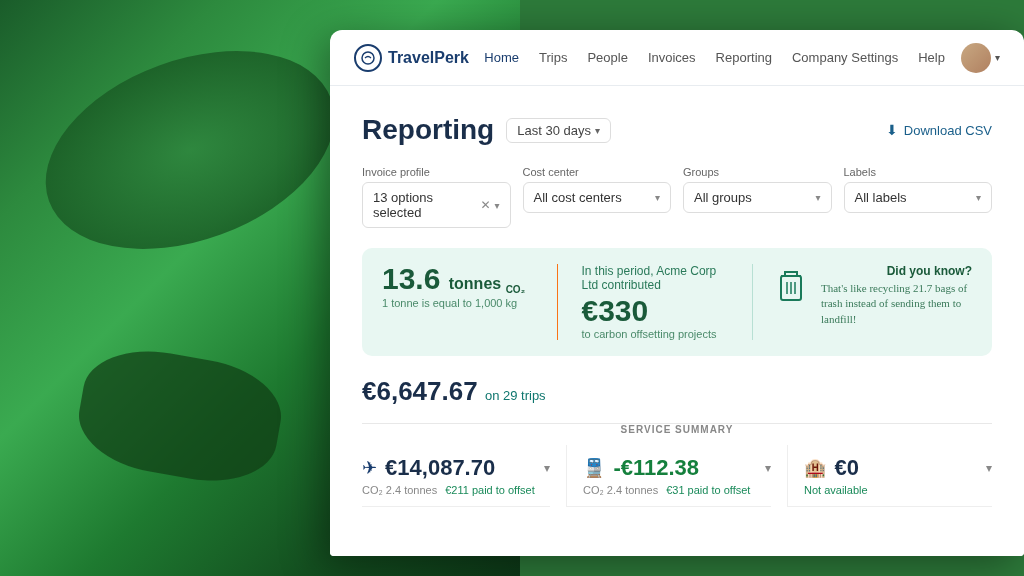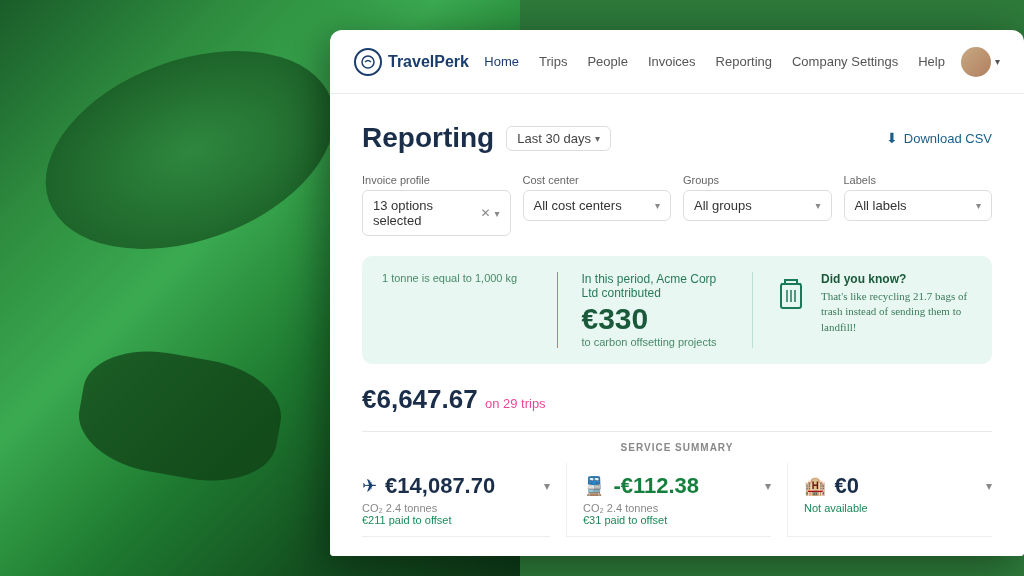--- a/index.html
+++ b/index.html
@@ -54,21 +54,21 @@
       overflow: hidden;
       display: flex;
       flex-direction: column;
     }
 
     
     .navbar {
       display: flex;
       align-items: center;
       padding: 0 24px;
-      height: 64px;
+      height: 56px;
       border-bottom: 1px solid #e8ecf0;
       flex-shrink: 0;
     }
     .logo {
       display: flex;
       align-items: center;
       gap: 6px;
       margin-right: auto;
     }
     .logo-icon {
@@ -249,20 +249,21 @@
     }
     .recycling-icon {
       font-size: 28px;
       flex-shrink: 0;
     }
     .did-you-know-title {
       font-size: 12px;
       font-weight: 700;
       color: #1a5a3a;
       margin-bottom: 3px;
+      text-align: right;
     }
     .did-you-know-text {
       font-size: 11px;
       color: #3a7a5a;
       line-height: 1.4;
       font-family: Liberation Serif, serif;
     }
 
     
     .total-section {
@@ -276,35 +277,35 @@
     .total-label strong {
       font-weight: 700;
     }
     .total-value {
       font-size: 26px;
       font-weight: 700;
       color: #1a2e4a;
     }
     .total-trips {
       font-size: 13px;
-      color: #ec4899;
+      color: #0f766e;
       font-weight: 400;
     }
 
     
     .service-summary-header {
       text-align: center;
       font-size: 10px;
       font-weight: 600;
       letter-spacing: 1px;
       color: #888;
       text-transform: uppercase;
       margin-bottom: 10px;
       border-top: 1px solid #e8e8e8;
-      padding-top: 10px;
+      padding-top: 0;
     }
     .service-cards {
       display: flex;
       gap: 0;
     }
     .service-card {
       flex: 1;
       padding: 10px 0;
       border-bottom: 1px solid #eee;
     }
@@ -338,21 +339,21 @@
     .service-chevron {
       color: #888;
       font-size: 12px;
       cursor: pointer;
     }
     .service-detail {
       font-size: 11px;
       color: #888;
       margin-top: 3px;
       display: flex;
-      flex-direction: column;
+      gap: 8px;
     }
     .service-co2 {
       color: #888;
     }
     .service-offset {
       color: #1a8a5a;
     }
   </style>
 </head>
 <body>
@@ -429,20 +430,24 @@
         <div class="filter-label">Labels</div>
         <div class="filter-select">
           <span>All labels</span>
           <span class="filter-chevron">▾</span>
         </div>
       </div>
     </div>
 
     <div class="info-banner">
       <div class="info-section">
+        <div class="info-value">
+          <span>13.6</span>
+          <span style="font-size:16px; font-weight:600;"> tonnes <sub style="font-size:10px;">CO₂</sub></span>
+        </div>
         <div class="info-subtext">1 tonne is equal to 1,000 kg</div>
       </div>
       <div class="info-section">
         <div class="info-label">In this period, Acme Corp Ltd contributed</div>
         <div class="info-value">€330</div>
         <div class="info-subtext">to carbon offsetting projects</div>
       </div>
       <div class="info-did-you-know">
         <div class="recycling-icon">
           <svg width="36" height="40" viewBox="0 0 36 40" fill="none" xmlns="http://www.w3.org/2000/svg">

